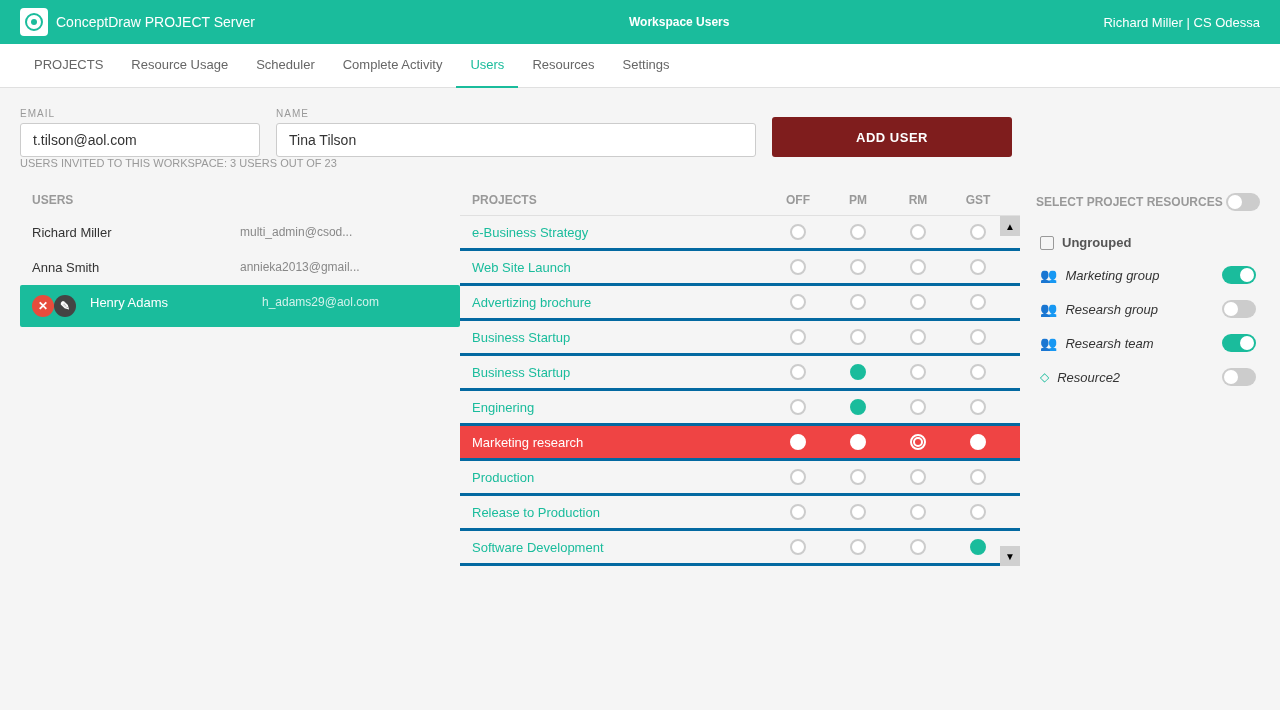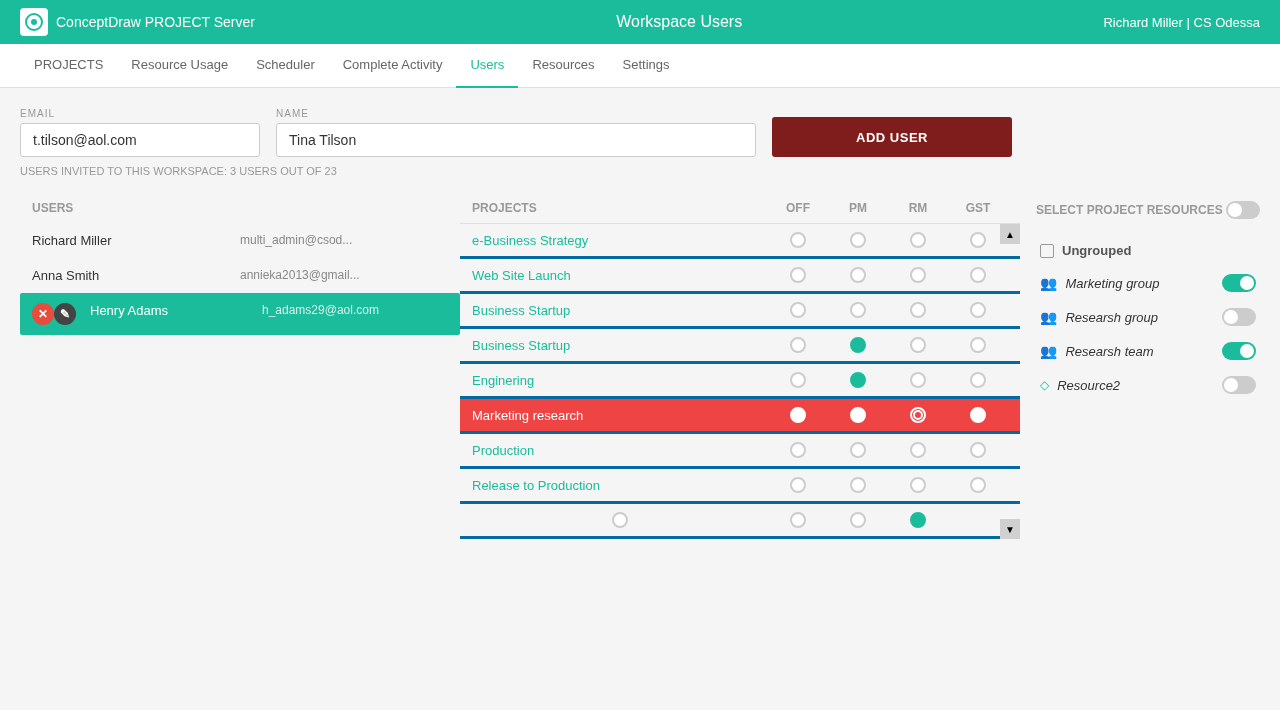--- a/index.html
+++ b/index.html
@@ -11,21 +11,21 @@
       color: white;
       display: flex;
       align-items: center;
       justify-content: space-between;
       padding: 0 20px;
       height: 44px;
     }
     .header-logo { display: flex; align-items: center; gap: 8px; font-size: 14px; font-weight: 500; }
     .header-logo .logo-icon { width: 28px; height: 28px; background: white; border-radius: 4px; display: flex; align-items: center; justify-content: center; }
     .header-logo .logo-icon svg { width: 20px; height: 20px; }
-    .header-title { font-size: 16px; font-weight: 400; }
+    .header-title { font-size: 12px; font-weight: 700; }
     .header-user { font-size: 13px; }
 
     
     .nav {
       background: white;
       display: flex;
       align-items: center;
       padding: 0 20px;
       border-bottom: 1px solid #e0e0e0;
       height: 44px;
@@ -40,21 +40,21 @@
       cursor: pointer;
       border-bottom: 2px solid transparent;
       text-decoration: none;
     }
     .nav-item.active { color: #1abc9c; border-bottom: 2px solid #1abc9c; font-weight: 500; }
 
     
     .main { padding: 20px; }
 
     
-    .form-row { display: flex; gap: 16px; align-items: flex-end; margin-bottom: 8px; }
+    .form-row { display: flex; gap: 16px; align-items: flex-end; }
     .form-group { display: flex; flex-direction: column; gap: 4px; }
     .form-group label { font-size: 10px; color: #999; letter-spacing: 1px; text-transform: uppercase; }
     .form-group input {
       border: 1px solid #ccc;
       border-radius: 3px;
       padding: 8px 12px;
       font-size: 14px;
       color: #333;
       outline: none;
       width: 100%;
@@ -291,20 +291,35 @@
       <div class="radio "></div>
     </div>
               <div class="radio-cell">
       <div class="radio "></div>
     </div>
               <div class="radio-cell">
       <div class="radio "></div>
     </div>
             </div>
             <div class="project-row">
+              <span class="project-name">Advertizing brochure</span>
+              <div class="radio-cell">
+      <div class="radio "></div>
+    </div>
+              <div class="radio-cell">
+      <div class="radio "></div>
+    </div>
+              <div class="radio-cell">
+      <div class="radio "></div>
+    </div>
+              <div class="radio-cell">
+      <div class="radio "></div>
+    </div>
+            </div>
+            <div class="project-row">
               <span class="project-name">Business Startup</span>
               <div class="radio-cell">
       <div class="radio "></div>
     </div>
               <div class="radio-cell">
       <div class="radio "></div>
     </div>
               <div class="radio-cell">
       <div class="radio "></div>
     </div>
@@ -381,20 +396,21 @@
       <div class="radio "></div>
     </div>
               <div class="radio-cell">
       <div class="radio "></div>
     </div>
               <div class="radio-cell">
       <div class="radio "></div>
     </div>
             </div>
             <div class="project-row">
+              <span class="project-name">Software Development</span>
               <div class="radio-cell">
       <div class="radio "></div>
     </div>
               <div class="radio-cell">
       <div class="radio "></div>
     </div>
               <div class="radio-cell">
       <div class="radio "></div>
     </div>
               <div class="radio-cell">

